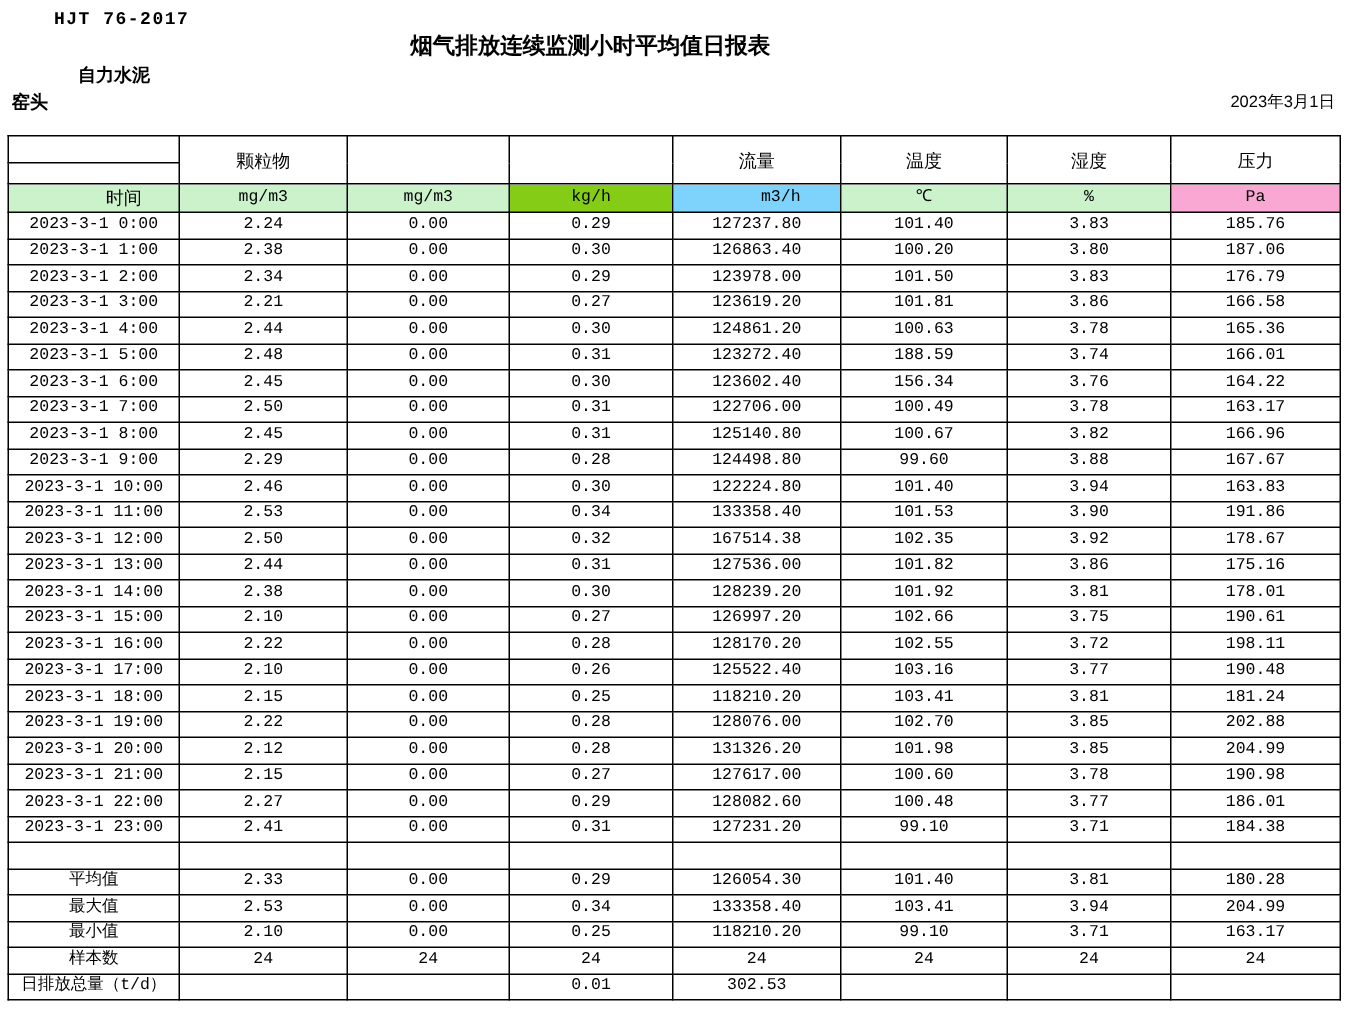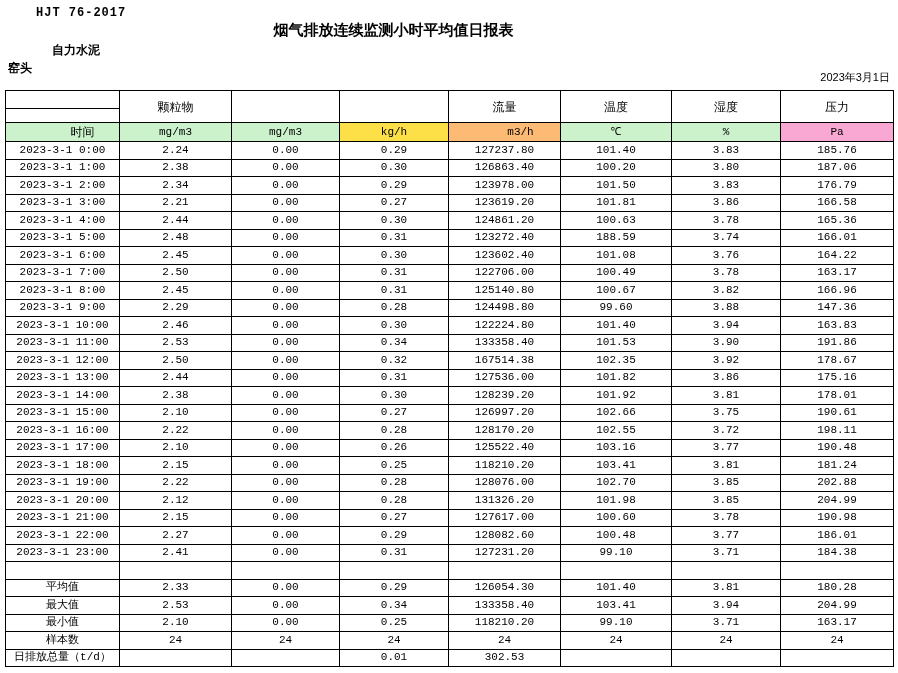--- a/index.html
+++ b/index.html
@@ -21,21 +21,21 @@
   }
   .company {
     position: absolute; top: 42px; left: 8px;
     font-weight: bold; font-size: 12px; margin-left: 44px;
   }
   .loc {
     position: absolute; top: 60px; left: 8px;
     font-weight: bold; font-size: 12px;
   }
   .date {
-    position: absolute; top: 70px; right: 8px;
+    position: absolute; top: 60px; right: 8px;
     font-size: 11px;
   }
   table.report {
     position: absolute; top: 90px; left: 5px;
     width: 888px;
     border-collapse: collapse; table-layout: fixed;
     font-family: "Liberation Mono", monospace;
     font-size: 11px;
   }
   table.report td {
@@ -81,22 +81,22 @@
       <td rowspan="2" class="grp">湿度</td>
       <td rowspan="2" class="grp">压力</td>
     </tr>
     <tr class="h-mid">
       <td></td>
     </tr>
     <tr class="unit-row">
       <td class="grp" style="background: rgb(204, 242, 204); padding-left: 40px;">时间</td>
       <td style="background: rgb(204, 242, 204);">mg/m3</td>
       <td style="background: rgb(204, 242, 204);">mg/m3</td>
-      <td style="background: #fde047;">kg/h</td>
-      <td style="background: #fdba74; padding-left: 32px;">m3/h</td>
+      <td style="background: #84cc16;">kg/h</td>
+      <td style="background: #7dd3fc; padding-left: 32px;">m3/h</td>
       <td style="background: rgb(204, 242, 204);">℃</td>
       <td style="background: rgb(204, 242, 204);">%</td>
       <td style="background: #f9a8d4;">Pa</td>
     </tr>
   </thead>
   <tbody>
       <tr>
         <td>2023-3-1 0:00</td>
         <td>2.24</td>
         <td>0.00</td>
@@ -155,21 +155,21 @@
         <td>188.59</td>
         <td>3.74</td>
         <td>166.01</td>
       </tr>
       <tr>
         <td>2023-3-1 6:00</td>
         <td>2.45</td>
         <td>0.00</td>
         <td>0.30</td>
         <td>123602.40</td>
-        <td>101.08</td>
+        <td>156.34</td>
         <td>3.76</td>
         <td>164.22</td>
       </tr>
       <tr>
         <td>2023-3-1 7:00</td>
         <td>2.50</td>
         <td>0.00</td>
         <td>0.31</td>
         <td>122706.00</td>
         <td>100.49</td>
@@ -187,21 +187,21 @@
         <td>166.96</td>
       </tr>
       <tr>
         <td>2023-3-1 9:00</td>
         <td>2.29</td>
         <td>0.00</td>
         <td>0.28</td>
         <td>124498.80</td>
         <td>99.60</td>
         <td>3.88</td>
-        <td>147.36</td>
+        <td>167.67</td>
       </tr>
       <tr>
         <td>2023-3-1 10:00</td>
         <td>2.46</td>
         <td>0.00</td>
         <td>0.30</td>
         <td>122224.80</td>
         <td>101.40</td>
         <td>3.94</td>
         <td>163.83</td>

